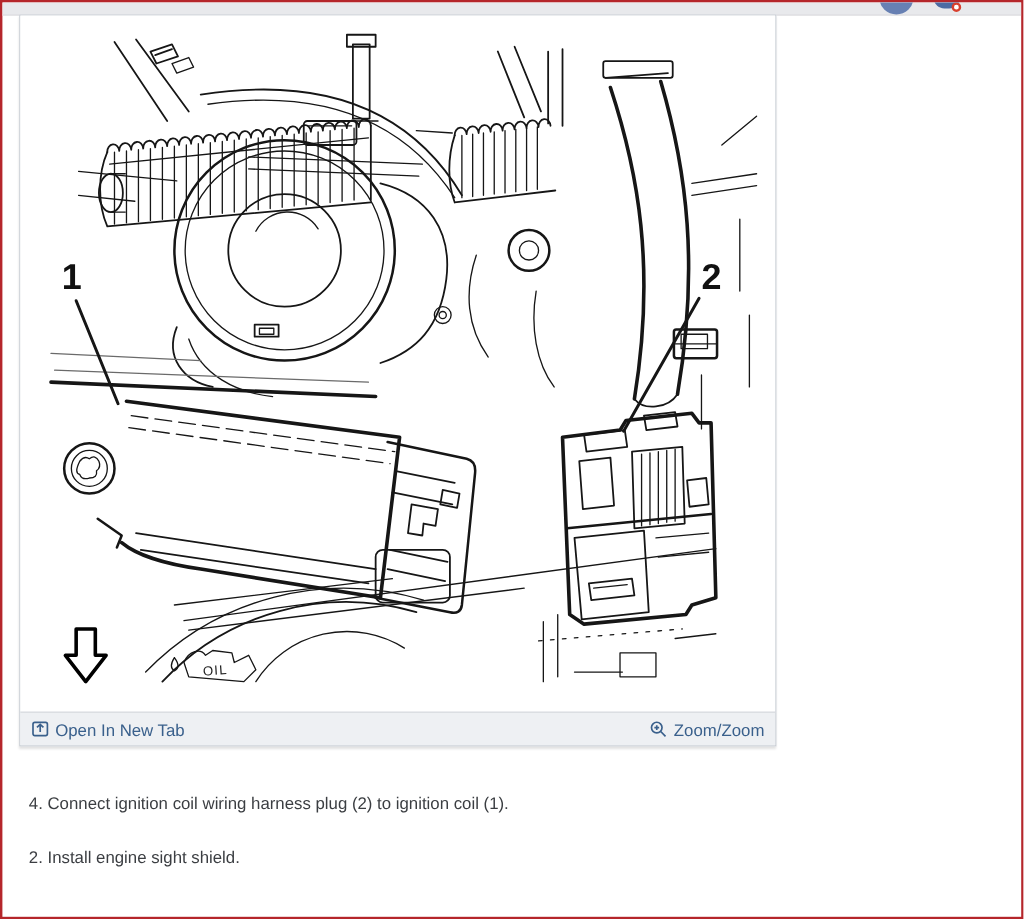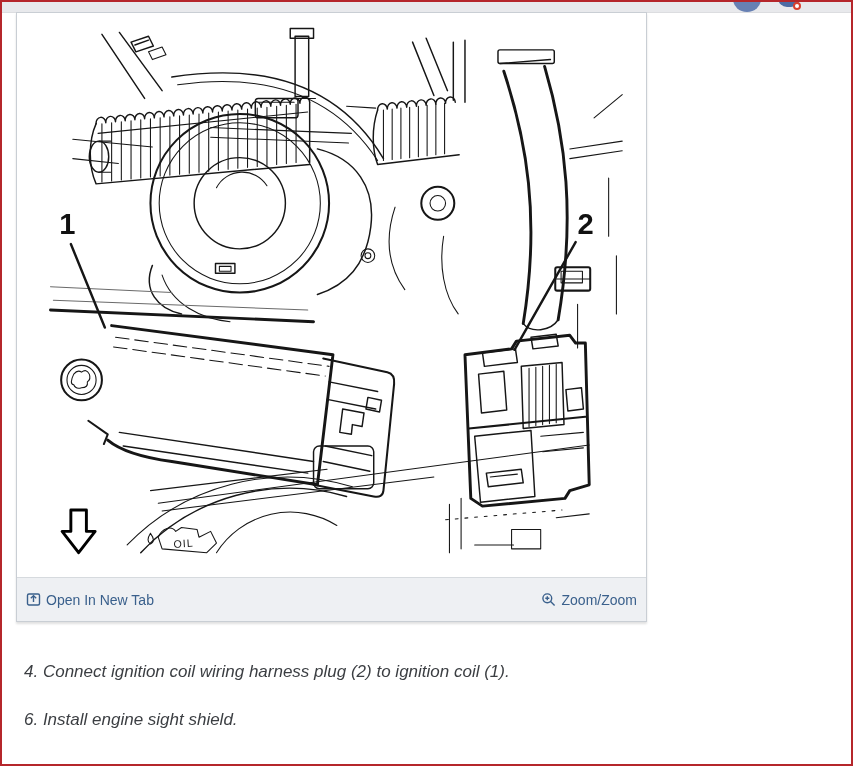--- a/index.html
+++ b/index.html
@@ -16,36 +16,36 @@
 
   
   .figure-widget{
     position:absolute;left:14px;top:10px;width:631px;height:610px;box-sizing:border-box;
     border:1px solid #c9ced4;background:#fff;display:flex;flex-direction:column;
     box-shadow:0 2px 2px rgba(0,0,0,0.12);
   }
   .figure-canvas{flex:1;overflow:hidden;background:#fff;}
   .figure-canvas svg{display:block;width:100%;height:100%;}
   .figure-toolbar{
-    height:44px;background:#eef0f3;border-top:1px solid #d6dade;
+    height:28px;background:#eef0f3;border-top:1px solid #d6dade;
     display:flex;align-items:center;justify-content:space-between;padding:12px 9px;box-sizing:border-box;
   }
   .fig-link{display:flex;align-items:center;gap:5px;color:#3a608c;font-size:14px;cursor:pointer;text-decoration:none;}
   .fig-link svg{display:block;}
 
   
   .art{stroke:#161616;fill:none;stroke-linecap:round;stroke-linejoin:round;}
   .w1{stroke-width:1.1;} .w15{stroke-width:1.5;} .w2{stroke-width:2.1;} .w3{stroke-width:3;}
   .gray{stroke:#6a6a6a;}
   .callout{font-family:"Liberation Sans",sans-serif;font-weight:bold;font-size:30px;fill:#111;stroke:none;}
   .oiltxt{font-family:"Liberation Sans",sans-serif;font-size:11px;fill:#1c1c1c;stroke:none;letter-spacing:1px;}
 
   
   .instructions{position:absolute;left:22px;top:659px;width:790px;color:#3b3e42;}
-  .instructions p{margin:0 0 27px 0;font-size:17px;line-height:1.25;font-style:italic;}
+  .instructions p{margin:0 0 27px 0;font-size:14px;line-height:1.25;}
 </style>
 </head>
 <body>
 
 <div class="viewport">
 
   <div class="topbar">
     <div class="avatar"></div>
     <div class="notif"></div>
     <div class="notif-badge"></div>
@@ -164,16 +164,16 @@
           <circle cx="6.3" cy="6.3" r="4.4" fill="none" stroke="#3a608c" stroke-width="1.4"></circle>
           <path d="M6.3,4.3 V8.3 M4.3,6.3 H8.3 M9.6,9.6 L13.6,13.6" fill="none" stroke="#3a608c" stroke-width="1.4"></path>
         </svg>
         <span>Zoom/Zoom</span>
       </a>
     </div>
   </div>
 
   <div class="instructions">
     <p>4. Connect ignition coil wiring harness plug (2) to ignition coil (1).</p>
-    <p>6. Install engine sight shield.</p>
+    <p>2. Install engine sight shield.</p>
   </div>
 
 </div>
 
 </body></html>

